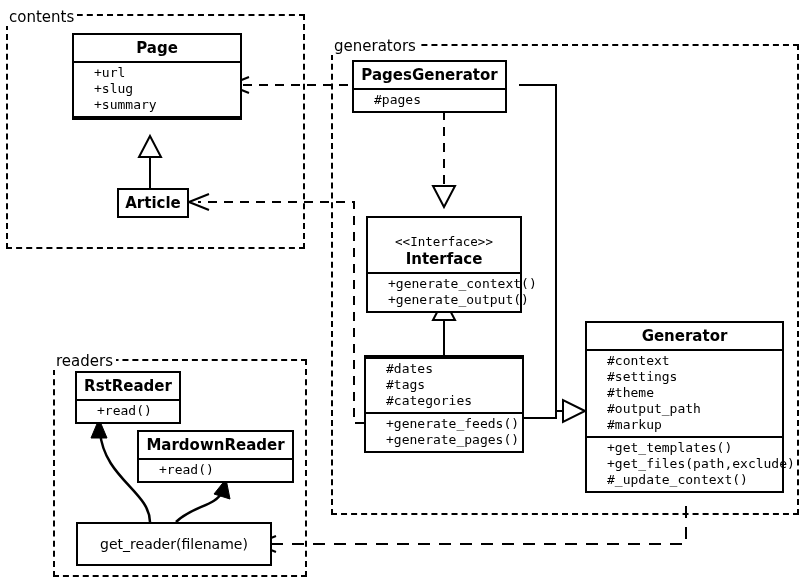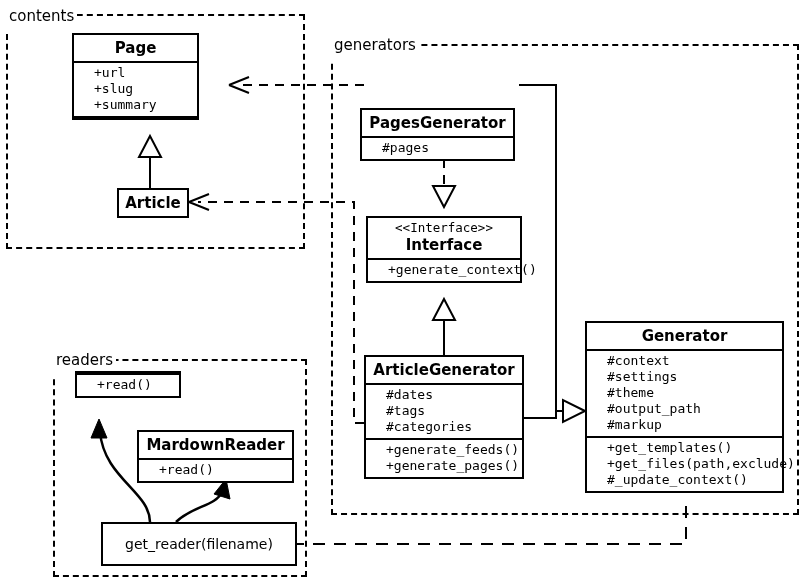--- a/index.html
+++ b/index.html
@@ -22,23 +22,24 @@
     box-sizing: border-box;
     border: 2px dashed #000;
     background: transparent;
   }
   .pkg-label {
     position: absolute;
     font-family: "DejaVu Sans", sans-serif;
     font-size: 15px;
     color: #000;
     background: #ffffff;
-    padding: 8px 3px;
+    padding: 0 3px;
     white-space: nowrap;
     line-height: 17px;
+    margin-top: 9px;
   }
   
   .cls {
     position: absolute;
     box-sizing: border-box;
     border: 2px solid #000;
     background: #ffffff;
     z-index: 5;
   }
   .cls-name {
@@ -51,21 +52,21 @@
     line-height: 18px;
     white-space: nowrap;
   }
   .cls-stereo {
     font-family: "DejaVu Sans Mono", monospace;
     font-weight: normal;
     font-size: 12.5px;
     text-align: center;
     color: #000;
     line-height: 15px;
-    padding-top: 2px;
+    padding-top: 16px;
     white-space: nowrap;
   }
   .sep {
     border-top: 2px solid #000;
     height: 0;
     font-size: 0;
     line-height: 0;
   }
   .cls-section {
     padding: 2px 0 3px 20px;
@@ -161,54 +162,54 @@
 
   <div class="pkg-border" style="left:6px; top:14px; width:299px; height:235px;"></div>
   <div class="pkg-label" style="left:6px; top:0px;">contents</div>
 
   <div class="pkg-border" style="left:331px; top:44px; width:468px; height:471px;"></div>
   <div class="pkg-label" style="left:331px; top:29px;">generators</div>
 
   <div class="pkg-border" style="left:53px; top:359px; width:254px; height:218px;"></div>
   <div class="pkg-label" style="left:53px; top:344px;text-align:right;">readers</div>
 
-  <div class="cls" style="left:72px; top:33px; width:127px;">
+  <div class="cls" style="left:72px; top:33px; width:170px;">
     <div class="cls-name">Page</div>
     <div class="sep"></div>
     <div class="cls-section">
       <div class="cls-item">+url</div>
       <div class="cls-item">+slug</div>
       <div class="cls-item">+summary</div>
     </div>
     <div class="sep"></div>
   </div>
 
   <div class="cls" style="left:117px; top:188px; width:72px;">
     <div class="cls-name">Article</div>
   </div>
 
-  <div class="cls" style="left:360px; top:60px; width:155px;margin-top:48px;">
+  <div class="cls" style="left:352px; top:60px; width:155px;">
     <div class="cls-name">PagesGenerator</div>
     <div class="sep"></div>
     <div class="cls-section">
       <div class="cls-item">#pages</div>
     </div>
   </div>
 
   <div class="cls" style="left:366px; top:216px; width:156px;">
     <div class="cls-stereo">&lt;&lt;Interface&gt;&gt;</div>
     <div class="cls-name" style="padding-top:1px;">Interface</div>
     <div class="sep"></div>
     <div class="cls-section">
       <div class="cls-item">+generate_context()</div>
+      <div class="cls-item">+generate_output()</div>
     </div>
   </div>
 
   <div class="cls" style="left:364px; top:355px; width:160px;">
-    <div class="cls-name">ArticleGenerator</div>
     <div class="sep"></div>
     <div class="cls-section">
       <div class="cls-item">#dates</div>
       <div class="cls-item">#tags</div>
       <div class="cls-item">#categories</div>
     </div>
     <div class="sep"></div>
     <div class="cls-section">
       <div class="cls-item">+generate_feeds()</div>
       <div class="cls-item">+generate_pages()</div>
@@ -227,31 +228,32 @@
     </div>
     <div class="sep"></div>
     <div class="cls-section">
       <div class="cls-item">+get_templates()</div>
       <div class="cls-item">+get_files(path,exclude)</div>
       <div class="cls-item">#_update_context()</div>
     </div>
   </div>
 
   <div class="cls" style="left:75px; top:371px; width:106px;">
+    <div class="cls-name">RstReader</div>
     <div class="sep"></div>
     <div class="cls-section">
       <div class="cls-item">+read()</div>
     </div>
   </div>
 
   <div class="cls" style="left:137px; top:430px; width:157px;">
     <div class="cls-name">MardownReader</div>
     <div class="sep"></div>
     <div class="cls-section">
       <div class="cls-item">+read()</div>
     </div>
   </div>
 
-  <div class="cls" style="left:101px; top:522px; width:196px; height:44px;">
+  <div class="cls" style="left:76px; top:522px; width:196px; height:44px;">
     <div class="plain-label">get_reader(filename)</div>
   </div>
 
 </div>
 
 </body></html>

